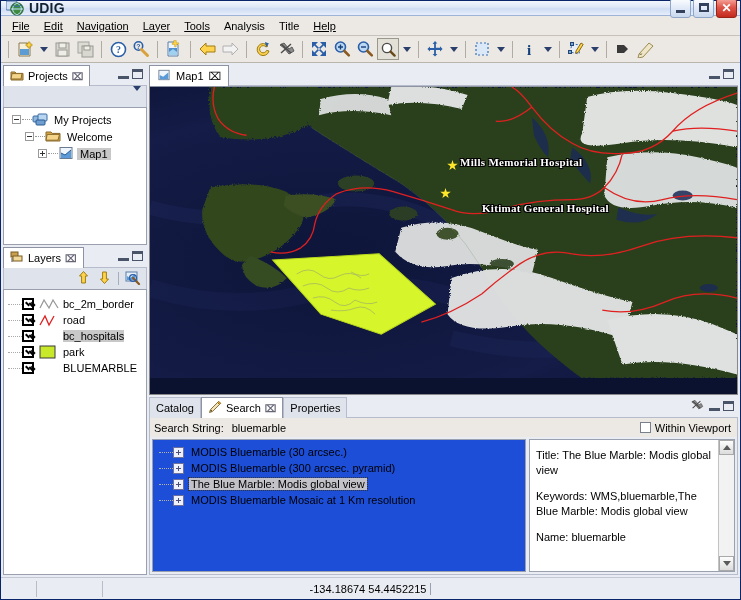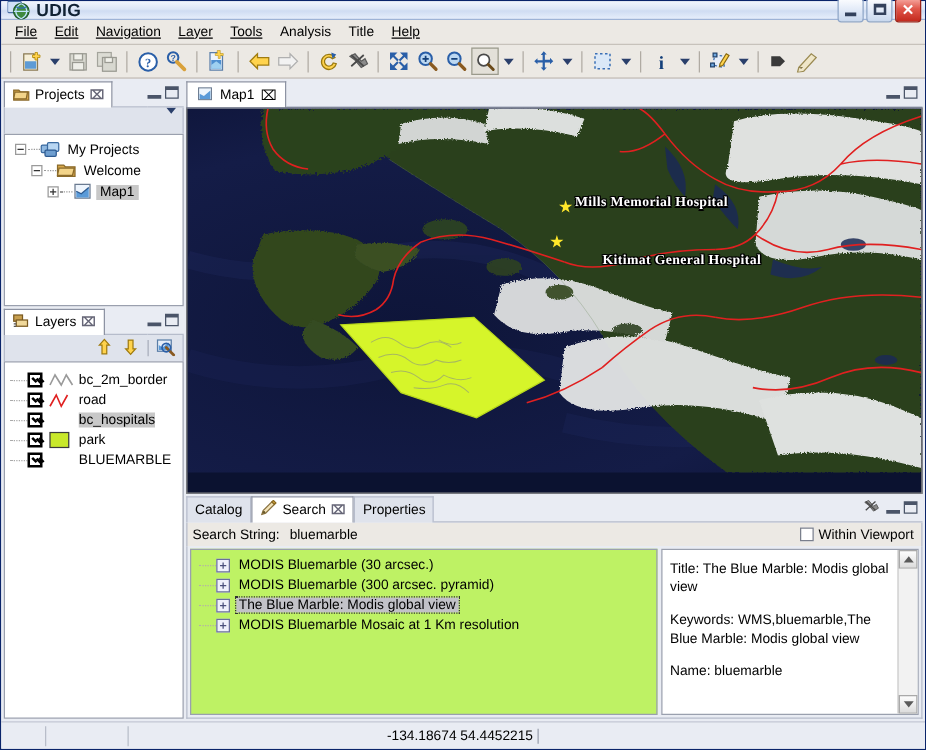--- a/index.html
+++ b/index.html
@@ -230,21 +230,21 @@
     display: flex; align-items: center; gap: 4px; padding-right: 2px;
   }
   .vp-box { width: 11px; height: 11px; border: 1px solid #7a7f8c; background: #fff; }
   .search-body {
     flex: 1; display: flex; gap: 3px; min-height: 0;
     background: #e9ecf3;
     border: 1px solid #b6bccb; border-top: none;
     padding: 2px;
   }
   .results {
-    flex: 1; background: #bef264; border: 1px solid #9aa0ae;
+    flex: 1; background: #1d4ed8; border: 1px solid #9aa0ae;
     overflow: hidden; min-width: 0; position: relative;
   }
   .result-row { display: flex; align-items: center; height: 16px; padding-left: 6px; white-space: nowrap;}
   .rdots { width: 14px; height: 1px; border-top: 1px dotted #b4b0a6; flex: none;}
   .rplus {
     width: 11px; height: 11px; border: 1px solid #6a6f9b; background: #eef0fb;
     position: relative; flex: none; margin-right: 5px;
   }
   .rplus::before { content:""; position:absolute; left:2px; top:4px; width:5px; height:1px; background:#4a4f7c;}
   .rplus::after { content:""; position:absolute; left:4px; top:2px; width:1px; height:5px; background:#4a4f7c;}

